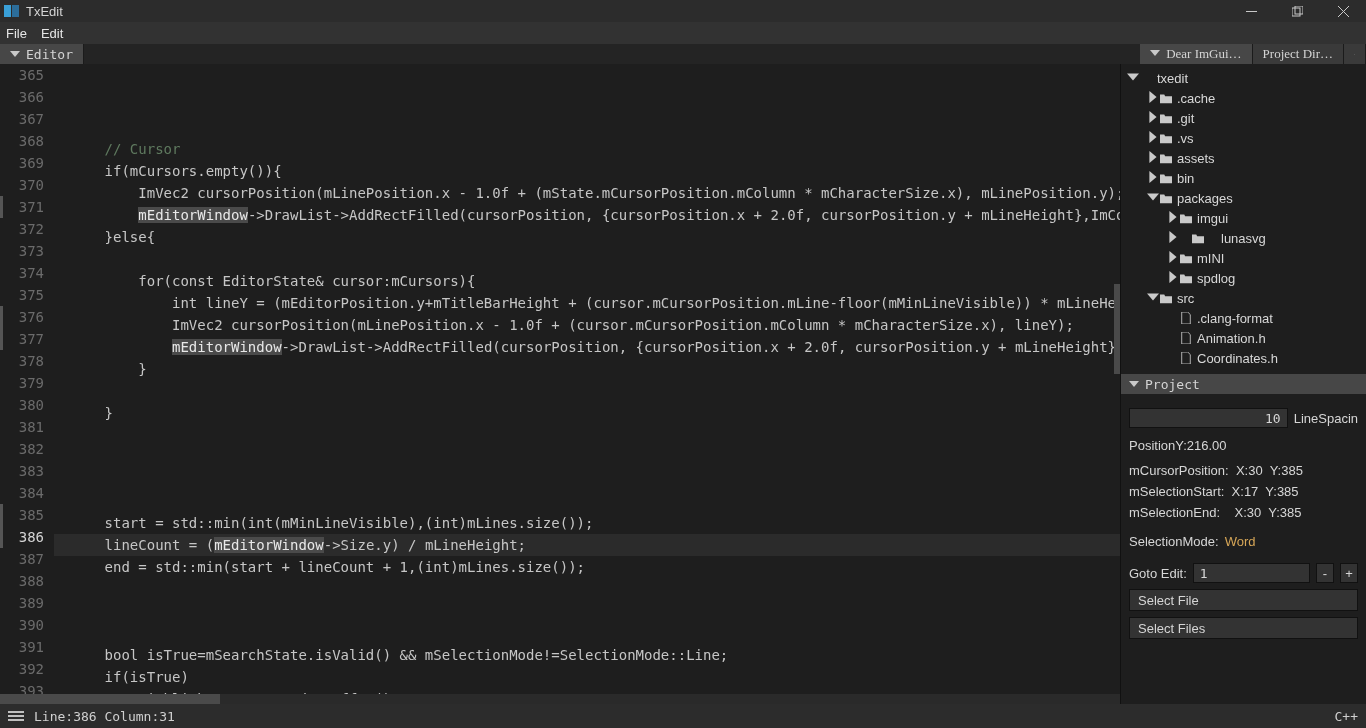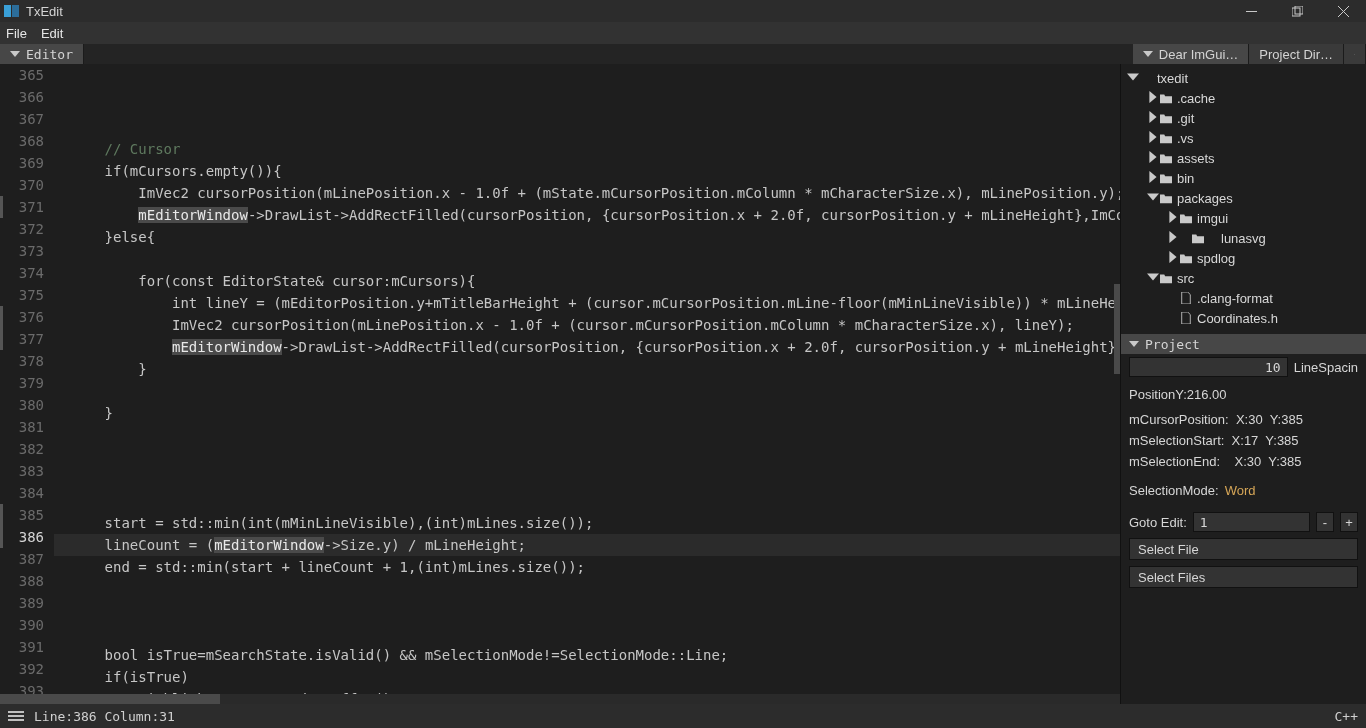--- a/index.html
+++ b/index.html
@@ -14,21 +14,21 @@
 
 
 .menubar { height: 22px; background: #323232; display: flex; align-items: center; padding: 0 6px; gap: 14px; color: #e6e6e6; }
 
 
 .tabrow { height: 20px; background: #242424; display: flex; align-items: stretch; }
 .tabrow .tab { display: flex; align-items: center; padding: 0 10px; background: #3a3a3a; border-right:1px solid #1b1b1b; font-family: monospace; font-size:13px; }
 .tabrow .tab.active { background: #474747; }
 .tabrow .tab .drop { margin-right:6px; }
 .sidetabs { margin-left:auto; display:flex; }
-.sidetabs .tab { font-family: Liberation Sans, sans-serif; }
+.sidetabs .tab { font-family: Liberation Serif, serif; }
 
 
 .main { position: absolute; top: 64px; bottom: 24px; left: 0; right: 0; display: flex; }
 .editor { flex: 1 1 auto; position: relative; overflow: hidden; background: #1e1e1e; font-family: "Consolas","Menlo",monospace; font-size: 14px; }
 .gutter { position:absolute; left:0; top:0; width:54px; height:100%; text-align:right; color:#6b6b6b; padding-right:10px; line-height:22px; user-select:none; }
 .gutter .gline.current { color:#d4d4d4; }
 .gutter .gline.mark::before { content:""; position:absolute; left:0; width:3px; height:22px; background:#555; }
 .gutter .gline { position:relative; }
 .codearea { position:absolute; left:54px; right:0; top:8px; height:100%; line-height:22px; white-space:pre; overflow:hidden; }
 .cline { height:22px; color:#c6c6c6; }
@@ -45,21 +45,21 @@
 .tree { flex:0 0 auto; padding:4px 0 6px 0; font-size:13px; color:#d8d8d8; max-height:346px; overflow:hidden; }
 .tree .node { display:flex; align-items:center; height:20px; padding-right:4px; }
 .tree .tw { width:12px; text-align:center; color:#c0c0c0; }
 .tree .fold { width:14px; height:14px; margin-right:4px; display:inline-flex; align-items:center; justify-content:center; }
 .tree .fileicon { width:14px; height:14px; margin-right:4px; display:inline-flex; align-items:center; justify-content:center; }
 .tree svg { width:12px; height:12px; fill:#c9c9c9; }
 
 .projecthdr { height:20px; background:#474747; display:flex; align-items:center; padding:0 8px; font-family:monospace; font-size:13px; }
 .projecthdr .drop { margin-right:6px; }
 
-.projbody { flex:1 1 auto; padding:3px 8px; font-size:13px; color:#d6d6d6; display:flex; flex-direction:column; gap:6px; }
+.projbody { flex:1 1 auto; padding:14px 8px; font-size:13px; color:#d6d6d6; display:flex; flex-direction:column; gap:6px; }
 .projbody .row { display:flex; align-items:center; gap:6px; }
 .projbody .numbox { background:#333; border:1px solid #111; height:20px; flex:1; display:flex; align-items:center; justify-content:flex-end; padding:0 6px; font-family:monospace; }
 .projbody .val { color:#d6a657; }
 .projbody .btn { background:#333; height:22px; display:flex; align-items:center; padding:0 8px; border:1px solid #111; width:100%; }
 .projbody .smallbtn { background:#333; width:18px; height:20px; display:flex; align-items:center; justify-content:center; border:1px solid #111; }
 
 
 .statusbar { position:absolute; bottom:0; left:0; right:0; height:24px; background:#2c2c2c; display:flex; align-items:center; padding:0 8px; font-family:monospace; font-size:13px; color:#d0d0d0; }
 .statusbar .ham { width:16px; margin-right:10px; display:flex; flex-direction:column; gap:2px; }
 .statusbar .ham span { height:2px; background:#c0c0c0; }
@@ -271,20 +271,31 @@
         </div>
         <div class="node" style="padding-left: 46px;">
           <span class="tw"><svg viewBox="0 0 10 10">
               <polygon points="2,0 8,5 2,10"></polygon>
             </svg></span>
           <span class="fold">
             <svg viewBox="0 0 14 12">
               <path d="M0 2h5l1 2h8v8H0z"></path>
             </svg>
           </span>
+          <span>mINI</span>
+        </div>
+        <div class="node" style="padding-left: 46px;">
+          <span class="tw"><svg viewBox="0 0 10 10">
+              <polygon points="2,0 8,5 2,10"></polygon>
+            </svg></span>
+          <span class="fold">
+            <svg viewBox="0 0 14 12">
+              <path d="M0 2h5l1 2h8v8H0z"></path>
+            </svg>
+          </span>
           <span>spdlog</span>
         </div>
         <div class="node" style="padding-left: 26px;">
           <span class="tw"><svg viewBox="0 0 10 10">
               <polygon points="0,2 10,2 5,8"></polygon>
             </svg></span>
           <span class="fold">
             <svg viewBox="0 0 14 12">
               <path d="M0 2h5l1 2h8v8H0z"></path>
             </svg>
@@ -292,20 +303,29 @@
           <span>src</span>
         </div>
         <div class="node" style="padding-left: 46px;">
           <span class="tw"></span>
           <span class="fileicon">
             <svg viewBox="0 0 12 14">
               <path d="M1 0h7l3 3v11H1z" fill="none" stroke="#c9c9c9"></path>
             </svg>
           </span>
           <span>.clang-format</span>
+        </div>
+        <div class="node" style="padding-left: 46px;">
+          <span class="tw"></span>
+          <span class="fileicon">
+            <svg viewBox="0 0 12 14">
+              <path d="M1 0h7l3 3v11H1z" fill="none" stroke="#c9c9c9"></path>
+            </svg>
+          </span>
+          <span>Animation.h</span>
         </div>
         <div class="node" style="padding-left: 46px;">
           <span class="tw"></span>
           <span class="fileicon">
             <svg viewBox="0 0 12 14">
               <path d="M1 0h7l3 3v11H1z" fill="none" stroke="#c9c9c9"></path>
             </svg>
           </span>
           <span>Coordinates.h</span>
         </div>

